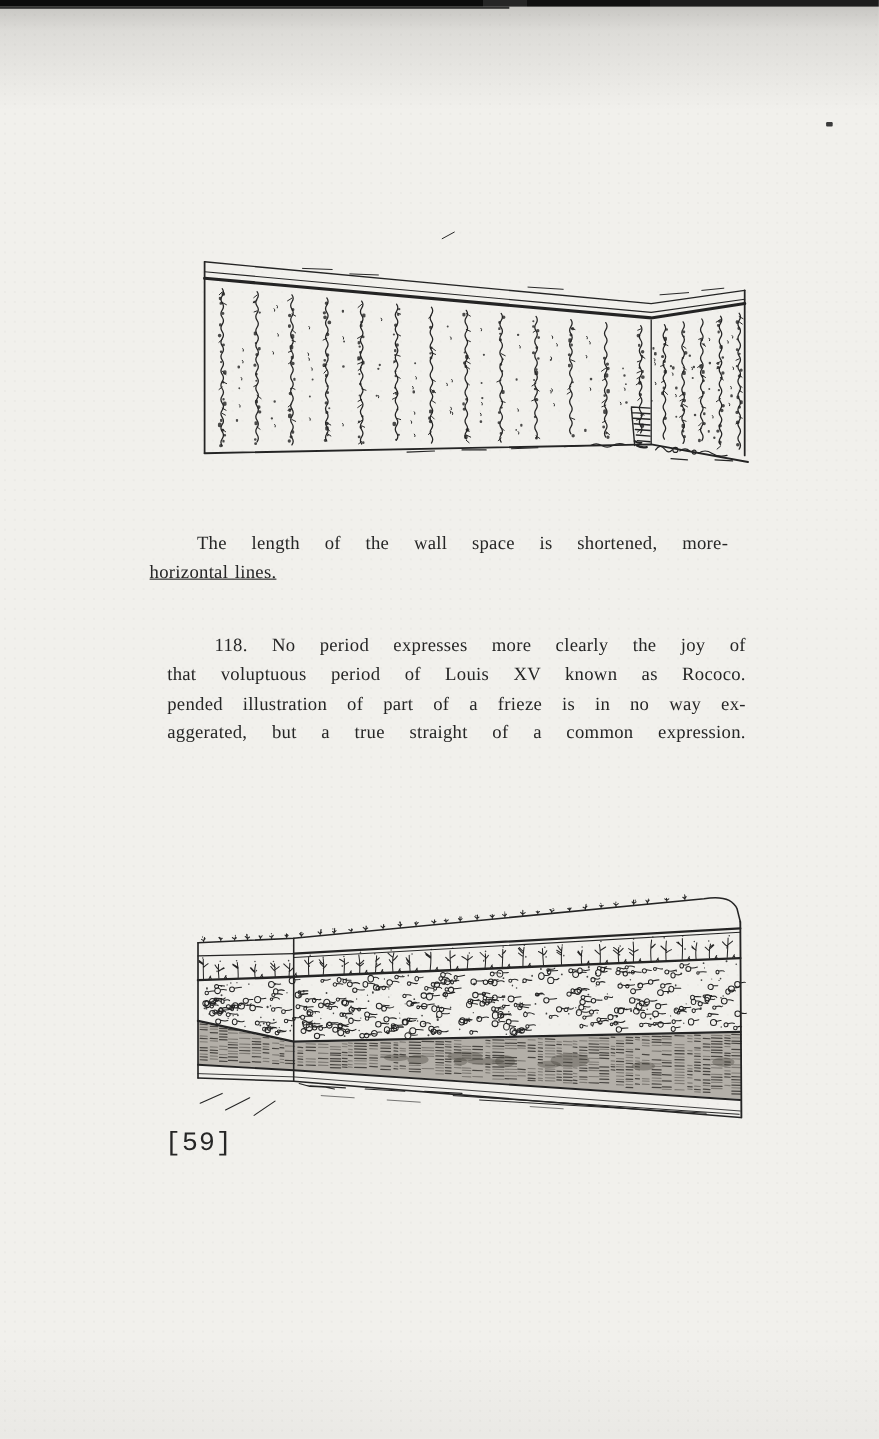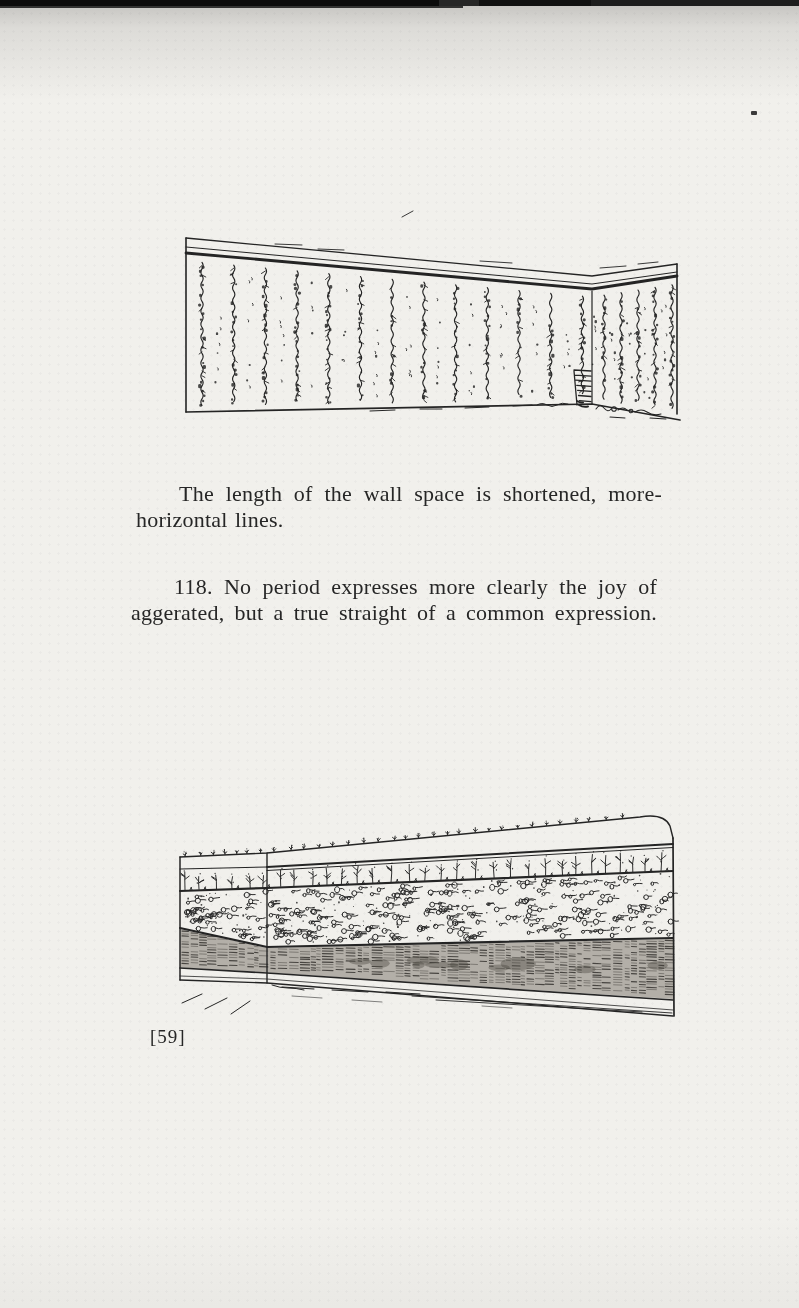--- a/index.html
+++ b/index.html
@@ -15,27 +15,27 @@
     color:#262626;
   }
   .scan-strip{position:absolute;top:0;left:0;width:799px;height:6px;
     background:linear-gradient(90deg,#0b0b0b 0 55%, #262626 55% 60%, #101010 60% 74%, #1d1d1d 74% 100%);}
   .scan-strip2{position:absolute;top:6px;left:0;width:58%;height:2px;background:#181818;opacity:.85;}
   .speck{position:absolute;left:751px;top:111px;width:6px;height:4px;background:#3b3b3b;border-radius:1px;}
   .fig{position:absolute;}
   .fig svg{display:block;width:100%;height:100%;}
   .fig1{left:140px;top:192px;width:520px;height:235px;}
   .fig2{left:132px;top:789px;width:530px;height:220px;}
-  .para{position:absolute;font-size:22px;line-height:26.4px;letter-spacing:0.25px;word-spacing:1.5px;}
+  .para{position:absolute;font-size:17px;line-height:26.4px;letter-spacing:0.25px;word-spacing:1.5px;}
   .para1{left:136px;top:481px;width:526px;}
-  .para2{left:131px;top:574px;width:526px;}
+  .para2{left:152px;top:574px;width:526px;}
   .line{white-space:nowrap;text-align:justify;text-align-last:justify;}
-  .line.last{text-align-last:left;}
+  .line.last{text-align-last:left;text-decoration:underline;}
   .line.first{text-indent:43px;}
-  .page-number{position:absolute;left:150px;top:1026px;font-size:19px;letter-spacing:1px;}
+  .page-number{position:absolute;left:150px;top:1026px;font-size:24px;letter-spacing:1px;font-family:Liberation Mono, monospace;}
 </style>
 </head>
 <body>
 
 <div class="scan-strip"></div>
 <div class="scan-strip2"></div>
 <div class="speck"></div>
 
 <figure class="fig fig1" aria-label="Perspective drawing of a room corner whose walls are papered in vertical floral vine stripes beneath a cornice">
   <svg id="fig1-svg" viewBox="0 0 520 235">
@@ -56,20 +56,22 @@
       <path d="M190,203 L215,202 M240,201 L262,201 M285,200 L309,199 M333,198 L352,197 M357,197 q5,-3 10,0 t10,0 t11,-1" stroke="#242424" stroke-width="1" fill="none" stroke-linecap="round"></path>
     </svg>
 </figure>
 
 <div class="para para1">
     <div class="line first">The length of the wall space is shortened, more-</div>
     <div class="line last">horizontal lines.</div>
   </div>
 <div class="para para2">
     <div class="line first">118. No period expresses more clearly the joy of</div>
+    <div class="line">that voluptuous period of Louis XV known as Rococo.</div>
+    <div class="line">pended illustration of part of a frieze is in no way ex-</div>
     <div class="line">aggerated, but a true straight of a common expression.</div>
   </div>
 
 <figure class="fig fig2" aria-label="Perspective drawing of a room corner with horizontal Rococo bands: sprig border, dense floral scroll frieze and dark dado above a baseboard">
   <svg id="fig2-svg" viewBox="0 0 530 220">
       <path d="M8,124 L95,143 L501,134 L501,194 L95,167.5 L8,162.5 Z" fill="#b3afa8" stroke="none"></path>
       <path d="M10.0,126.1 l6.4,0.3 M10.0,130.9 l6.4,0.3 M10.0,139.0 l6.4,0.3 M10.0,147.3 l6.4,0.3 M10.0,149.9 l6.4,0.3 M10.0,155.7 l6.4,0.3 M10.0,158.4 l6.4,0.3 M19.2,128.0 l6.5,0.3 M19.2,133.7 l6.5,0.3 M19.2,139.0 l6.5,0.3 M19.2,149.7 l6.5,0.3 M19.2,152.0 l6.5,0.3 M27.6,129.8 l6.8,0.3 M27.6,132.1 l6.8,0.3 M27.6,135.0 l6.8,0.3 M27.6,137.6 l6.8,0.3 M27.6,140.1 l6.8,0.3 M27.6,156.3 l6.8,0.3 M27.6,159.7 l6.8,0.3 M35.6,131.1 l8.3,0.3 M35.6,144.7 l8.3,0.3 M35.6,147.4 l8.3,0.3 M35.6,155.8 l8.3,0.3 M35.6,158.9 l8.3,0.3 M45.8,150.0 l9.4,0.3 M45.8,160.5 l9.4,0.3 M57.4,141.8 l7.6,0.3 M57.4,144.2 l7.6,0.3 M57.4,147.3 l7.6,0.3 M57.4,155.6 l7.6,0.3 M57.4,160.2 l7.6,0.3 M67.2,138.2 l5.2,0.3 M67.2,143.9 l5.2,0.3 M67.2,148.8 l5.2,0.3 M67.2,152.0 l5.2,0.3 M75.8,148.1 l5.6,0.3 M75.8,161.6 l5.6,0.3 M82.6,147.4 l3.4,0.3 M82.6,152.8 l3.4,0.3 M82.6,154.9 l3.4,0.3 M87.4,159.0 l8.4,0.3 M87.4,161.6 l8.4,0.3 M98.8,147.0 l4.4,0.3 M98.8,152.4 l4.4,0.3 M98.8,157.7 l4.4,0.3 M98.8,163.3 l4.4,0.3 M106.3,146.9 l8.4,0.3 M106.3,149.8 l8.4,0.3 M106.3,163.2 l8.4,0.3 M117.6,157.2 l8.6,0.3 M128.4,152.3 l9.2,0.3 M128.4,154.1 l9.2,0.3 M128.4,157.4 l9.2,0.3 M128.4,159.6 l9.2,0.3 M128.4,162.9 l9.2,0.3 M128.4,165.5 l9.2,0.3 M139.2,151.7 l4.3,0.3 M139.2,157.1 l4.3,0.3 M139.2,159.8 l4.3,0.3 M139.2,162.8 l4.3,0.3 M139.2,165.0 l4.3,0.3 M144.7,154.4 l3.5,0.3 M150.4,143.5 l10.6,0.3 M150.4,146.0 l10.6,0.3 M150.4,148.6 l10.6,0.3 M150.4,151.4 l10.6,0.3 M150.4,154.1 l10.6,0.3 M150.4,157.1 l10.6,0.3 M150.4,165.3 l10.6,0.3 M164.1,143.4 l7.0,0.3 M164.1,145.5 l7.0,0.3 M164.1,156.7 l7.0,0.3 M164.1,164.5 l7.0,0.3 M174.2,143.0 l8.8,0.3 M174.2,147.8 l8.8,0.3 M174.2,150.7 l8.8,0.3 M174.2,155.9 l8.8,0.3 M174.2,164.1 l8.8,0.3 M174.2,167.2 l8.8,0.3 M186.2,144.9 l3.4,0.3 M186.2,147.7 l3.4,0.3 M186.2,150.4 l3.4,0.3 M186.2,153.5 l3.4,0.3 M186.2,155.9 l3.4,0.3 M186.2,160.9 l3.4,0.3 M186.2,166.5 l3.4,0.3 M191.7,153.6 l4.9,0.3 M191.7,164.0 l4.9,0.3 M200.1,142.3 l10.1,0.3 M200.1,145.1 l10.1,0.3 M200.1,147.8 l10.1,0.3 M200.1,152.6 l10.1,0.3 M200.1,155.5 l10.1,0.3 M200.1,161.5 l10.1,0.3 M200.1,166.8 l10.1,0.3 M200.1,169.1 l10.1,0.3 M211.7,141.7 l10.6,0.3 M224.2,141.9 l7.0,0.3 M224.2,144.2 l7.0,0.3 M224.2,147.2 l7.0,0.3 M224.2,150.0 l7.0,0.3 M224.2,154.9 l7.0,0.3 M224.2,158.0 l7.0,0.3 M224.2,160.9 l7.0,0.3 M232.9,141.8 l5.1,0.3 M232.9,146.6 l5.1,0.3 M232.9,152.1 l5.1,0.3 M232.9,157.8 l5.1,0.3 M232.9,160.0 l5.1,0.3 M232.9,165.5 l5.1,0.3 M232.9,168.4 l5.1,0.3 M232.9,170.8 l5.1,0.3 M241.1,146.5 l6.0,0.3 M241.1,149.3 l6.0,0.3 M241.1,151.9 l6.0,0.3 M241.1,159.7 l6.0,0.3 M241.1,170.6 l6.0,0.3 M248.3,152.3 l7.7,0.3 M257.8,146.2 l8.8,0.3 M257.8,148.9 l8.8,0.3 M257.8,157.5 l8.8,0.3 M257.8,168.1 l8.8,0.3 M269.7,140.7 l3.7,0.3 M269.7,154.5 l3.7,0.3 M269.7,156.4 l3.7,0.3 M269.7,162.4 l3.7,0.3 M269.7,164.9 l3.7,0.3 M276.0,140.3 l10.0,0.3 M276.0,145.9 l10.0,0.3 M276.0,151.5 l10.0,0.3 M276.0,154.4 l10.0,0.3 M276.0,156.2 l10.0,0.3 M276.0,164.9 l10.0,0.3 M276.0,172.8 l10.0,0.3 M287.2,143.3 l10.4,0.3 M287.2,156.1 l10.4,0.3 M287.2,159.1 l10.4,0.3 M287.2,161.8 l10.4,0.3 M287.2,175.6 l10.4,0.3 M298.7,142.8 l6.8,0.3 M298.7,145.6 l6.8,0.3 M298.7,167.0 l6.8,0.3 M308.1,145.1 l6.4,0.3 M308.1,147.7 l6.4,0.3 M308.1,150.5 l6.4,0.3 M308.1,156.2 l6.4,0.3 M308.1,172.2 l6.4,0.3 M308.1,175.2 l6.4,0.3 M308.1,177.2 l6.4,0.3 M317.4,147.5 l3.7,0.3 M317.4,150.6 l3.7,0.3 M317.4,155.5 l3.7,0.3 M317.4,158.1 l3.7,0.3 M317.4,161.0 l3.7,0.3 M323.8,139.5 l8.6,0.3 M323.8,145.0 l8.6,0.3 M323.8,168.8 l8.6,0.3 M334.3,144.4 l4.0,0.3 M334.3,150.3 l4.0,0.3 M334.3,168.7 l4.0,0.3 M334.3,174.2 l4.0,0.3 M334.3,176.7 l4.0,0.3 M340.3,160.7 l7.7,0.3 M340.3,168.7 l7.7,0.3 M340.3,171.3 l7.7,0.3 M340.3,174.2 l7.7,0.3 M340.3,177.0 l7.7,0.3 M349.1,146.8 l3.4,0.3 M349.1,152.1 l3.4,0.3 M349.1,177.0 l3.4,0.3 M349.1,179.6 l3.4,0.3 M355.0,146.8 l6.6,0.3 M355.0,149.7 l6.6,0.3 M355.0,154.6 l6.6,0.3 M355.0,157.9 l6.6,0.3 M355.0,165.9 l6.6,0.3 M355.0,168.3 l6.6,0.3 M355.0,173.9 l6.6,0.3 M363.5,144.0 l8.7,0.3 M363.5,146.6 l8.7,0.3 M363.5,149.3 l8.7,0.3 M363.5,152.1 l8.7,0.3 M363.5,165.8 l8.7,0.3 M363.5,179.3 l8.7,0.3 M373.2,138.7 l8.2,0.3 M373.2,146.8 l8.2,0.3 M373.2,152.0 l8.2,0.3 M373.2,154.2 l8.2,0.3 M373.2,157.0 l8.2,0.3 M373.2,164.9 l8.2,0.3 M373.2,168.3 l8.2,0.3 M373.2,171.0 l8.2,0.3 M373.2,176.0 l8.2,0.3 M373.2,179.1 l8.2,0.3 M383.6,137.8 l3.3,0.3 M383.6,148.6 l3.3,0.3 M383.6,152.0 l3.3,0.3 M383.6,164.6 l3.3,0.3 M383.6,167.5 l3.3,0.3 M388.5,143.5 l6.4,0.3 M388.5,148.9 l6.4,0.3 M388.5,151.8 l6.4,0.3 M388.5,159.9 l6.4,0.3 M388.5,167.4 l6.4,0.3 M388.5,178.2 l6.4,0.3 M397.2,138.0 l6.0,0.3 M397.2,140.6 l6.0,0.3 M397.2,143.3 l6.0,0.3 M397.2,150.9 l6.0,0.3 M397.2,161.6 l6.0,0.3 M397.2,164.8 l6.0,0.3 M397.2,167.3 l6.0,0.3 M397.2,172.5 l6.0,0.3 M397.2,176.0 l6.0,0.3 M397.2,183.5 l6.0,0.3 M405.7,138.0 l3.6,0.3 M405.7,148.7 l3.6,0.3 M405.7,162.0 l3.6,0.3 M405.7,164.7 l3.6,0.3 M405.7,175.5 l3.6,0.3 M405.7,180.4 l3.6,0.3 M412.0,140.4 l6.1,0.3 M412.0,153.6 l6.1,0.3 M412.0,161.9 l6.1,0.3 M420.9,137.1 l8.1,0.3 M420.9,140.0 l8.1,0.3 M420.9,142.4 l8.1,0.3 M420.9,158.4 l8.1,0.3 M420.9,167.4 l8.1,0.3 M420.9,170.1 l8.1,0.3 M420.9,172.0 l8.1,0.3 M420.9,180.4 l8.1,0.3 M420.9,183.5 l8.1,0.3 M430.1,137.1 l8.1,0.3 M430.1,142.8 l8.1,0.3 M430.1,153.6 l8.1,0.3 M430.1,161.0 l8.1,0.3 M430.1,164.1 l8.1,0.3 M430.1,172.0 l8.1,0.3 M430.1,177.6 l8.1,0.3 M430.1,183.0 l8.1,0.3 M441.6,136.5 l8.3,0.3 M441.6,150.1 l8.3,0.3 M441.6,152.8 l8.3,0.3 M441.6,158.3 l8.3,0.3 M441.6,163.9 l8.3,0.3 M453.2,152.8 l4.0,0.3 M453.2,168.7 l4.0,0.3 M453.2,171.8 l4.0,0.3 M453.2,182.8 l4.0,0.3 M459.5,136.0 l5.1,0.3 M459.5,141.5 l5.1,0.3 M459.5,147.5 l5.1,0.3 M459.5,155.1 l5.1,0.3 M459.5,160.5 l5.1,0.3 M459.5,163.3 l5.1,0.3 M459.5,165.7 l5.1,0.3 M459.5,168.6 l5.1,0.3 M459.5,176.6 l5.1,0.3 M459.5,185.4 l5.1,0.3 M467.4,139.0 l6.0,0.3 M467.4,144.0 l6.0,0.3 M467.4,146.7 l6.0,0.3 M467.4,158.0 l6.0,0.3 M467.4,162.8 l6.0,0.3 M467.4,166.1 l6.0,0.3 M467.4,168.9 l6.0,0.3 M467.4,171.7 l6.0,0.3 M467.4,176.7 l6.0,0.3 M467.4,179.5 l6.0,0.3 M467.4,185.2 l6.0,0.3 M467.4,187.8 l6.0,0.3 M474.8,138.6 l9.6,0.3 M474.8,141.6 l9.6,0.3 M474.8,143.9 l9.6,0.3 M474.8,146.8 l9.6,0.3 M474.8,149.6 l9.6,0.3 M474.8,151.8 l9.6,0.3 M474.8,155.3 l9.6,0.3 M474.8,174.1 l9.6,0.3 M474.8,176.6 l9.6,0.3 M474.8,182.4 l9.6,0.3 M486.9,138.6 l4.9,0.3 M486.9,140.9 l4.9,0.3 M486.9,143.6 l4.9,0.3 M486.9,152.3 l4.9,0.3 M486.9,154.5 l4.9,0.3 M486.9,160.3 l4.9,0.3 M486.9,162.9 l4.9,0.3 M486.9,171.2 l4.9,0.3 M486.9,174.0 l4.9,0.3 M493.3,135.4 l8.6,0.3 M493.3,141.4 l8.6,0.3 M493.3,143.4 l8.6,0.3 M493.3,148.9 l8.6,0.3 M493.3,154.6 l8.6,0.3 M493.3,173.8 l8.6,0.3 M493.3,176.5 l8.6,0.3 M493.3,181.4 l8.6,0.3 M493.3,186.9 l8.6,0.3 M493.3,189.4 l8.6,0.3 " stroke="#35332f" stroke-width="1.1" fill="none" stroke-linecap="round" opacity="0.85"></path>
       <path d="M10.0,128.9 l6.4,0.3 M10.0,136.7 l6.4,0.3 M10.0,142.0 l6.4,0.3 M10.0,153.2 l6.4,0.3 M19.2,130.4 l6.5,0.3 M19.2,141.2 l6.5,0.3 M19.2,146.7 l6.5,0.3 M19.2,154.9 l6.5,0.3 M19.2,157.6 l6.5,0.3 M27.6,146.0 l6.8,0.3 M27.6,148.9 l6.8,0.3 M27.6,153.6 l6.8,0.3 M35.6,134.0 l8.3,0.3 M35.6,139.6 l8.3,0.3 M35.6,142.6 l8.3,0.3 M35.6,150.6 l8.3,0.3 M35.6,152.8 l8.3,0.3 M45.8,134.0 l9.4,0.3 M45.8,138.9 l9.4,0.3 M45.8,144.1 l9.4,0.3 M45.8,147.1 l9.4,0.3 M45.8,152.5 l9.4,0.3 M57.4,139.1 l7.6,0.3 M57.4,149.8 l7.6,0.3 M57.4,152.4 l7.6,0.3 M67.2,146.5 l5.2,0.3 M67.2,157.0 l5.2,0.3 M67.2,159.8 l5.2,0.3 M75.8,143.2 l5.6,0.3 M75.8,153.9 l5.6,0.3 M75.8,159.2 l5.6,0.3 M82.6,141.4 l3.4,0.3 M82.6,144.7 l3.4,0.3 M82.6,157.9 l3.4,0.3 M82.6,160.7 l3.4,0.3 M87.4,145.8 l8.4,0.3 M87.4,150.6 l8.4,0.3 M98.8,150.2 l4.4,0.3 M98.8,155.3 l4.4,0.3 M98.8,160.3 l4.4,0.3 M106.3,143.9 l8.4,0.3 M106.3,157.5 l8.4,0.3 M106.3,160.2 l8.4,0.3 M117.6,144.2 l8.6,0.3 M117.6,147.0 l8.6,0.3 M117.6,152.4 l8.6,0.3 M117.6,160.6 l8.6,0.3 M117.6,163.3 l8.6,0.3 M128.4,146.5 l9.2,0.3 M128.4,148.9 l9.2,0.3 M139.2,143.9 l4.3,0.3 M139.2,146.3 l4.3,0.3 M139.2,154.1 l4.3,0.3 M144.7,143.2 l3.5,0.3 M144.7,145.6 l3.5,0.3 M144.7,148.9 l3.5,0.3 M144.7,151.4 l3.5,0.3 M144.7,159.2 l3.5,0.3 M144.7,162.6 l3.5,0.3 M144.7,164.9 l3.5,0.3 M150.4,159.3 l10.6,0.3 M150.4,162.0 l10.6,0.3 M164.1,148.3 l7.0,0.3 M164.1,154.1 l7.0,0.3 M164.1,158.9 l7.0,0.3 M164.1,161.7 l7.0,0.3 M174.2,145.7 l8.8,0.3 M174.2,153.9 l8.8,0.3 M186.2,142.8 l3.4,0.3 M186.2,164.1 l3.4,0.3 M191.7,142.2 l4.9,0.3 M191.7,148.1 l4.9,0.3 M191.7,150.2 l4.9,0.3 M191.7,155.4 l4.9,0.3 M191.7,166.3 l4.9,0.3 M200.1,150.0 l10.1,0.3 M200.1,163.4 l10.1,0.3 M211.7,147.4 l10.6,0.3 M211.7,149.8 l10.6,0.3 M211.7,152.9 l10.6,0.3 M211.7,155.0 l10.6,0.3 M211.7,166.3 l10.6,0.3 M224.2,152.2 l7.0,0.3 M224.2,163.1 l7.0,0.3 M224.2,165.6 l7.0,0.3 M224.2,168.2 l7.0,0.3 M224.2,171.1 l7.0,0.3 M232.9,144.5 l5.1,0.3 M232.9,149.6 l5.1,0.3 M232.9,155.1 l5.1,0.3 M232.9,163.1 l5.1,0.3 M241.1,140.9 l6.0,0.3 M241.1,144.1 l6.0,0.3 M241.1,157.5 l6.0,0.3 M241.1,163.0 l6.0,0.3 M241.1,165.5 l6.0,0.3 M248.3,146.1 l7.7,0.3 M248.3,148.9 l7.7,0.3 M248.3,154.5 l7.7,0.3 M248.3,156.8 l7.7,0.3 M248.3,165.8 l7.7,0.3 M248.3,168.0 l7.7,0.3 M248.3,170.5 l7.7,0.3 M248.3,173.7 l7.7,0.3 M257.8,151.9 l8.8,0.3 M257.8,154.4 l8.8,0.3 M257.8,162.0 l8.8,0.3 M257.8,173.7 l8.8,0.3 M269.7,143.2 l3.7,0.3 M269.7,146.2 l3.7,0.3 M269.7,151.8 l3.7,0.3 M269.7,167.4 l3.7,0.3 M269.7,170.1 l3.7,0.3 M276.0,143.1 l10.0,0.3 M276.0,148.4 l10.0,0.3 M276.0,159.5 l10.0,0.3 M276.0,161.7 l10.0,0.3 M276.0,167.1 l10.0,0.3 M276.0,169.8 l10.0,0.3 M276.0,175.9 l10.0,0.3 M287.2,139.8 l10.4,0.3 M287.2,145.4 l10.4,0.3 M287.2,148.0 l10.4,0.3 M287.2,164.3 l10.4,0.3 M287.2,167.0 l10.4,0.3 M287.2,169.7 l10.4,0.3 M287.2,172.9 l10.4,0.3 M298.7,147.7 l6.8,0.3 M298.7,159.2 l6.8,0.3 M298.7,169.6 l6.8,0.3 M298.7,172.8 l6.8,0.3 M308.1,140.2 l6.4,0.3 M308.1,166.3 l6.4,0.3 M308.1,169.8 l6.4,0.3 M317.4,139.2 l3.7,0.3 M317.4,142.6 l3.7,0.3 M317.4,144.5 l3.7,0.3 M317.4,153.4 l3.7,0.3 M317.4,166.6 l3.7,0.3 M317.4,169.2 l3.7,0.3 M317.4,172.0 l3.7,0.3 M317.4,175.1 l3.7,0.3 M317.4,177.1 l3.7,0.3 M323.8,141.8 l8.6,0.3 M323.8,147.7 l8.6,0.3 M323.8,150.2 l8.6,0.3 M323.8,152.9 l8.6,0.3 M323.8,155.7 l8.6,0.3 M323.8,163.3 l8.6,0.3 M323.8,166.7 l8.6,0.3 M323.8,171.9 l8.6,0.3 M323.8,174.8 l8.6,0.3 M323.8,177.4 l8.6,0.3 M334.3,142.0 l4.0,0.3 M334.3,147.7 l4.0,0.3 M334.3,152.5 l4.0,0.3 M334.3,155.3 l4.0,0.3 M334.3,163.3 l4.0,0.3 M334.3,171.5 l4.0,0.3 M340.3,141.7 l7.7,0.3 M340.3,144.7 l7.7,0.3 M340.3,152.4 l7.7,0.3 M340.3,155.0 l7.7,0.3 M340.3,157.7 l7.7,0.3 M340.3,163.7 l7.7,0.3 M340.3,165.9 l7.7,0.3 M340.3,179.2 l7.7,0.3 M349.1,141.5 l3.4,0.3 M349.1,144.0 l3.4,0.3 M349.1,155.3 l3.4,0.3 M349.1,165.7 l3.4,0.3 M349.1,170.8 l3.4,0.3 M349.1,173.6 l3.4,0.3 M355.0,141.1 l6.6,0.3 M355.0,152.2 l6.6,0.3 M355.0,160.7 l6.6,0.3 M355.0,163.4 l6.6,0.3 M355.0,176.2 l6.6,0.3 M355.0,178.9 l6.6,0.3 M363.5,138.5 l8.7,0.3 M363.5,141.1 l8.7,0.3 M363.5,157.0 l8.7,0.3 M363.5,160.4 l8.7,0.3 M363.5,162.6 l8.7,0.3 M363.5,168.1 l8.7,0.3 M363.5,173.6 l8.7,0.3 M373.2,141.1 l8.2,0.3 M373.2,143.9 l8.2,0.3 M373.2,148.8 l8.2,0.3 M373.2,173.3 l8.2,0.3 M383.6,146.1 l3.3,0.3 M383.6,154.5 l3.3,0.3 M383.6,159.4 l3.3,0.3 M383.6,162.6 l3.3,0.3 M388.5,141.0 l6.4,0.3 M388.5,146.0 l6.4,0.3 M388.5,157.3 l6.4,0.3 M388.5,162.7 l6.4,0.3 M388.5,164.7 l6.4,0.3 M388.5,170.0 l6.4,0.3 M388.5,173.2 l6.4,0.3 M388.5,176.1 l6.4,0.3 M388.5,181.0 l6.4,0.3 M397.2,148.9 l6.0,0.3 M397.2,154.1 l6.0,0.3 M397.2,156.2 l6.0,0.3 M397.2,159.2 l6.0,0.3 M397.2,170.4 l6.0,0.3 M397.2,177.9 l6.0,0.3 M397.2,180.8 l6.0,0.3 M405.7,140.0 l3.6,0.3 M405.7,156.6 l3.6,0.3 M405.7,159.5 l3.6,0.3 M405.7,167.3 l3.6,0.3 M405.7,172.3 l3.6,0.3 M412.0,137.1 l6.1,0.3 M412.0,143.2 l6.1,0.3 M412.0,145.5 l6.1,0.3 M412.0,158.8 l6.1,0.3 M412.0,175.6 l6.1,0.3 M412.0,177.7 l6.1,0.3 M412.0,180.6 l6.1,0.3 M420.9,145.2 l8.1,0.3 M420.9,150.5 l8.1,0.3 M420.9,162.0 l8.1,0.3 M420.9,164.3 l8.1,0.3 M420.9,175.0 l8.1,0.3 M420.9,177.5 l8.1,0.3 M430.1,139.4 l8.1,0.3 M430.1,145.0 l8.1,0.3 M430.1,150.2 l8.1,0.3 M430.1,159.0 l8.1,0.3 M430.1,185.2 l8.1,0.3 M441.6,144.5 l8.3,0.3 M441.6,147.3 l8.3,0.3 M441.6,155.9 l8.3,0.3 M441.6,161.0 l8.3,0.3 M441.6,166.9 l8.3,0.3 M441.6,169.6 l8.3,0.3 M441.6,172.3 l8.3,0.3 M441.6,174.5 l8.3,0.3 M441.6,177.2 l8.3,0.3 M441.6,179.8 l8.3,0.3 M441.6,185.6 l8.3,0.3 M453.2,136.5 l4.0,0.3 M453.2,139.0 l4.0,0.3 M453.2,141.8 l4.0,0.3 M453.2,150.0 l4.0,0.3 M453.2,163.5 l4.0,0.3 M453.2,166.4 l4.0,0.3 M453.2,174.7 l4.0,0.3 M453.2,179.4 l4.0,0.3 M453.2,185.0 l4.0,0.3 M459.5,138.9 l5.1,0.3 M459.5,149.5 l5.1,0.3 M459.5,152.8 l5.1,0.3 M459.5,157.9 l5.1,0.3 M459.5,182.4 l5.1,0.3 M459.5,187.5 l5.1,0.3 M467.4,149.9 l6.0,0.3 M467.4,155.2 l6.0,0.3 M467.4,181.7 l6.0,0.3 M474.8,136.2 l9.6,0.3 M474.8,158.0 l9.6,0.3 M474.8,162.7 l9.6,0.3 M474.8,165.7 l9.6,0.3 M474.8,171.6 l9.6,0.3 M474.8,178.8 l9.6,0.3 M474.8,184.4 l9.6,0.3 M486.9,136.2 l4.9,0.3 M486.9,146.3 l4.9,0.3 M486.9,157.2 l4.9,0.3 M486.9,165.1 l4.9,0.3 M486.9,168.4 l4.9,0.3 M486.9,181.6 l4.9,0.3 M493.3,138.4 l8.6,0.3 M493.3,151.8 l8.6,0.3 M493.3,157.5 l8.6,0.3 M493.3,162.9 l8.6,0.3 M493.3,165.3 l8.6,0.3 M493.3,170.4 l8.6,0.3 M493.3,178.9 l8.6,0.3 M493.3,183.9 l8.6,0.3 " stroke="#5a5751" stroke-width="1" fill="none" stroke-linecap="round" opacity="0.6"></path>
       <ellipse cx="346.2" cy="158.8" rx="17.6" ry="6.4" fill="#44413b" opacity="0.38"></ellipse>
       <ellipse cx="269.5" cy="160.0" rx="16.8" ry="2.9" fill="#44413b" opacity="0.38"></ellipse>

